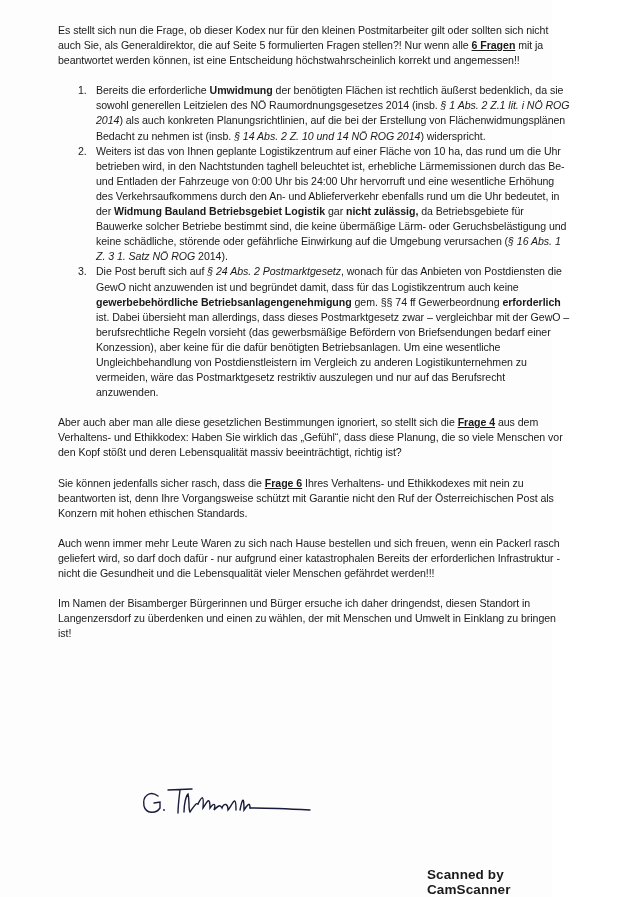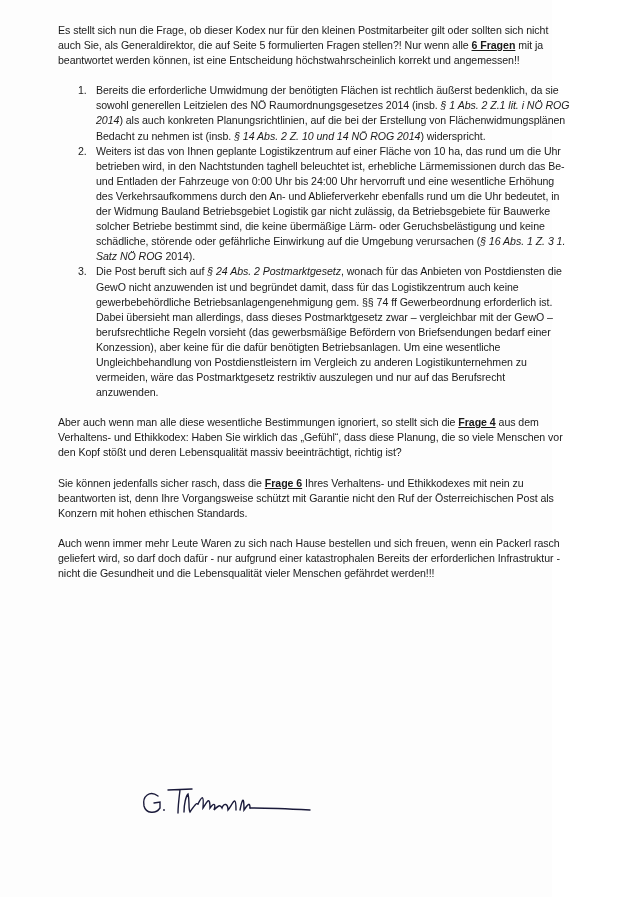--- a/index.html
+++ b/index.html
@@ -12,21 +12,21 @@
     position: absolute; left: 0; top: 0; width: 552px; height: 897px;
     background: #fdfdfd;
   }
   .text {
     position: absolute; left: 58px; top: 23px; width: 512px;
     font-size: 10.6px; line-height: 15.1px; letter-spacing: -0.05px;
     font-family: "Liberation Sans", "DejaVu Sans", sans-serif;
   }
   .para { margin: 0 0 15px 0; }
   .u { text-decoration: underline; font-weight: bold; }
-  b { font-weight: normal; }
+  b { font-weight: bold; }
   i { font-style: italic; }
   ol.items { list-style: none; margin: 0 0 15px 0; padding: 0; }
   ol.items li { position: relative; padding-left: 38px; margin: 0; }
   ol.items li .num { position: absolute; left: 20px; top: 0; }
   .signature {
     position: absolute; left: 140px; top: 782px; width: 180px; height: 40px;
   }
   .scanned {
     position: absolute; left: 427px; top: 867px;
     font-family: "Liberation Sans", "DejaVu Sans", sans-serif;
@@ -42,29 +42,31 @@
     <p class="para"><span>Es stellt sich nun die Frage, ob dieser Kodex nur für den kleinen Postmitarbeiter gilt oder sollten sich nicht auch Sie, als Generaldirektor, die auf Seite 5 formulierten Fragen stellen?! Nur wenn alle </span><span class="u">6 Fragen</span><span> mit ja beantwortet werden können, ist eine Entscheidung höchstwahrscheinlich korrekt und angemessen!!</span></p>
 
 
     <ol class="items" id="items">
         <li><span class="num">1.</span><span>Bereits die erforderliche </span><b>Umwidmung</b><span> der benötigten Flächen ist rechtlich äußerst bedenklich, da sie sowohl generellen Leitzielen des NÖ Raumordnungsgesetzes 2014 (insb. </span><i>§ 1 Abs. 2 Z.1 lit. i NÖ ROG 2014</i><span>) als auch konkreten Planungsrichtlinien, auf die bei der Erstellung von Flächenwidmungsplänen Bedacht zu nehmen ist (insb. </span><i>§ 14 Abs. 2 Z. 10 und 14 NÖ ROG 2014</i><span>) widerspricht.</span></li>
         <li><span class="num">2.</span><span>Weiters ist das von Ihnen geplante Logistikzentrum auf einer Fläche von 10 ha, das rund um die Uhr betrieben wird, in den Nachtstunden taghell beleuchtet ist, erhebliche Lärmemissionen durch das Be- und Entladen der Fahrzeuge von 0:00 Uhr bis 24:00 Uhr hervorruft und eine wesentliche Erhöhung des Verkehrsaufkommens durch den An- und Ablieferverkehr ebenfalls rund um die Uhr bedeutet, in der </span><b>Widmung Bauland Betriebsgebiet Logistik</b><span> gar </span><b>nicht zulässig,</b><span> da Betriebsgebiete für Bauwerke solcher Betriebe bestimmt sind, die keine übermäßige Lärm- oder Geruchsbelästigung und keine schädliche, störende oder gefährliche Einwirkung auf die Umgebung verursachen (</span><i>§ 16 Abs. 1 Z. 3 1. Satz NÖ ROG</i><span> 2014).</span></li>
         <li><span class="num">3.</span><span>Die Post beruft sich auf </span><i>§ 24 Abs. 2 Postmarktgesetz</i><span>, wonach für das Anbieten von Postdiensten die GewO nicht anzuwenden ist und begründet damit, dass für das Logistikzentrum auch keine </span><b>gewerbebehördliche Betriebsanlagengenehmigung</b><span> gem. §§ 74 ff Gewerbeordnung </span><b>erforderlich</b><span> ist. Dabei übersieht man allerdings, dass dieses Postmarktgesetz zwar – vergleichbar mit der GewO – berufsrechtliche Regeln vorsieht (das gewerbsmäßige Befördern von Briefsendungen bedarf einer Konzession), aber keine für die dafür benötigten Betriebsanlagen. Um eine wesentliche Ungleichbehandlung von Postdienstleistern im Vergleich zu anderen Logistikunternehmen zu vermeiden, wäre das Postmarktgesetz restriktiv auszulegen und nur auf das Berufsrecht anzuwenden.</span></li>
       </ol>
 
 
-    <p class="para"><span>Aber auch wenn man alle diese wesentliche Bestimmungen ignoriert, so stellt sich die </span><span class="u">Frage 4</span><span> aus dem Verhaltens- und Ethikkodex: Haben Sie wirklich das „Gefühl“, dass diese Planung, die so viele Menschen vor den Kopf stößt und deren Lebensqualität massiv beeinträchtigt, richtig ist?</span></p>
+    <p class="para"><span>Aber auch aber man alle diese gesetzlichen Bestimmungen ignoriert, so stellt sich die </span><span class="u">Frage 4</span><span> aus dem Verhaltens- und Ethikkodex: Haben Sie wirklich das „Gefühl“, dass diese Planung, die so viele Menschen vor den Kopf stößt und deren Lebensqualität massiv beeinträchtigt, richtig ist?</span></p>
 
     <p class="para"><span>Sie können jedenfalls sicher rasch, dass die </span><span class="u">Frage 6</span><span> Ihres Verhaltens- und Ethikkodexes mit nein zu beantworten ist, denn Ihre Vorgangsweise schützt mit Garantie nicht den Ruf der Österreichischen Post als Konzern mit hohen ethischen Standards.</span></p>
 
     <p class="para">Auch wenn immer mehr Leute Waren zu sich nach Hause bestellen und sich freuen, wenn ein Packerl rasch geliefert wird, so darf doch dafür - nur aufgrund einer katastrophalen Bereits der erforderlichen Infrastruktur - nicht die Gesundheit und die Lebensqualität vieler Menschen gefährdet werden!!!</p>
 
+    <p class="para">Im Namen der Bisamberger Bürgerinnen und Bürger ersuche ich daher dringendst, diesen Standort in Langenzersdorf zu überdenken und einen zu wählen, der mit Menschen und Umwelt in Einklang zu bringen ist!</p>
   </div>
 
   <svg class="signature" viewBox="0 0 180 40" aria-label="signature">
     <path d="M18 14 C10 8 2 14 4 24 C6 32 16 32 20 26 L20 20 L14 21" fill="none" stroke="#1a1a3a" stroke-width="1.4" stroke-linecap="round"></path>
     <circle cx="24" cy="28" r="0.9" fill="#1a1a3a"></circle>
     <path d="M28 8 L52 7 M40 8 C39 16 38 24 38 31 M44 30 C44 22 46 14 48 12 C50 20 48 26 50 30 C53 26 56 20 58 22" fill="none" stroke="#1a1a3a" stroke-width="1.4" stroke-linecap="round"></path>
     <path d="M58 22 C62 14 64 12 63 26 C66 22 70 12 70 26 C74 20 76 22 74 28 C78 24 80 22 82 26 C84 20 88 22 88 28 C92 24 96 10 96 28 M100 28 C102 18 104 12 104 28 C108 22 110 20 110 26" fill="none" stroke="#1a1a3a" stroke-width="1.4" stroke-linecap="round"></path>
     <path d="M110 26 C130 26 150 27 170 28" fill="none" stroke="#1a1a3a" stroke-width="1.4" stroke-linecap="round"></path>
   </svg>
 
+  <div class="scanned">Scanned by CamScanner</div>
 </div>
 
 </body></html>

